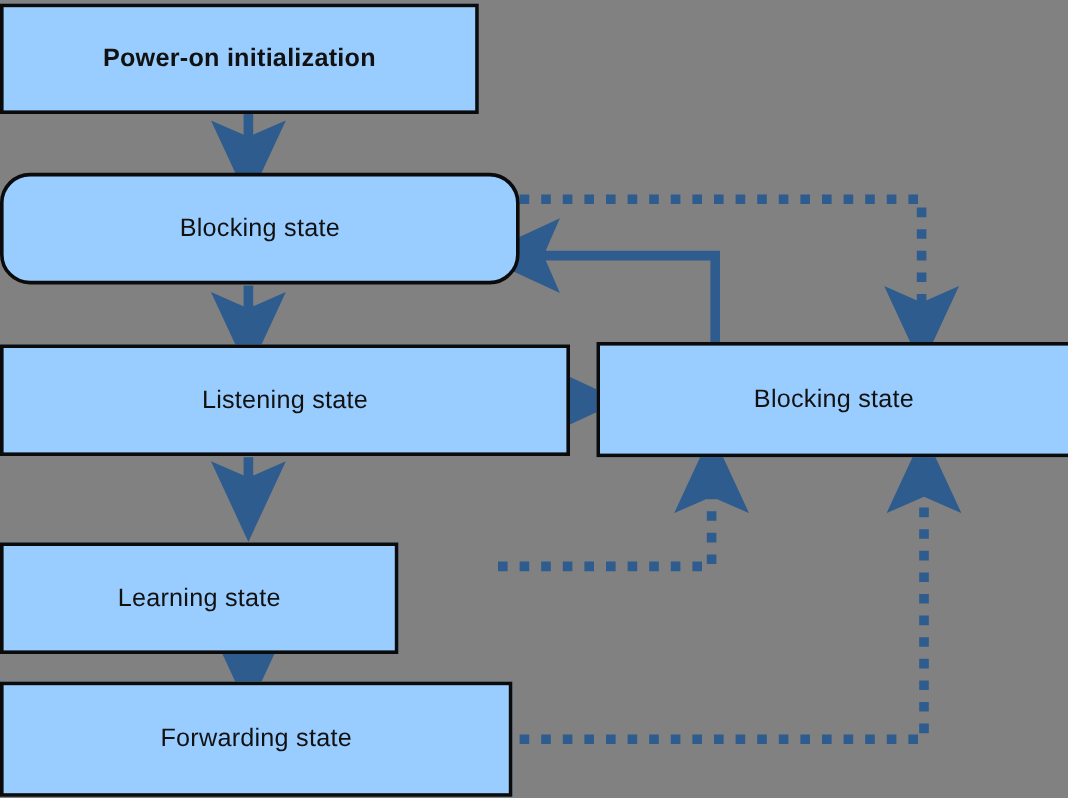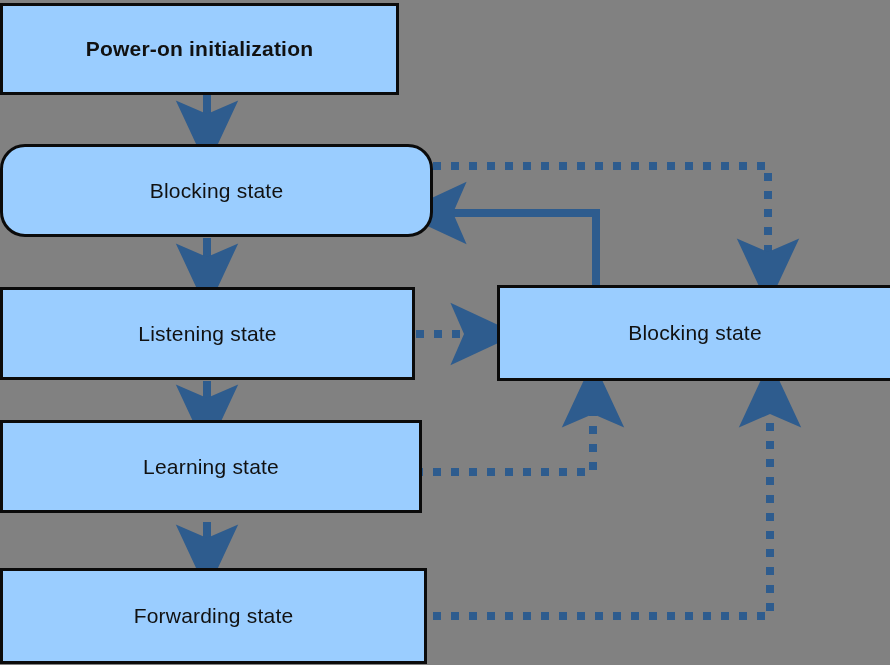--- a/index.html
+++ b/index.html
@@ -96,25 +96,25 @@
   </svg>
 
   <div class="state-box" style="left:0px; top:3px; width:399px; height:92px;">
     <span class="state-label bold">Power-on initialization</span>
   </div>
 
   <div class="state-box" style="left:0px; top:144px; width:433px; height:93px;border-radius:25px;">
     <span class="state-label">Blocking state</span>
   </div>
 
-  <div class="state-box" style="left:0px; top:287px; width:415px; height:93px;">
+  <div class="state-box" style="left:0px; top:287px; width:475px; height:93px;">
     <span class="state-label">Listening state</span>
   </div>
 
-  <div class="state-box" style="left:0px; top:420px; width:422px; height:93px;">
+  <div class="state-box" style="left:0px; top:452px; width:332px; height:93px;">
     <span class="state-label">Learning state</span>
   </div>
 
   <div class="state-box" style="left:0px; top:568px; width:427px; height:96px;">
     <span class="state-label">Forwarding state</span>
   </div>
 
   <div class="state-box" style="left:497px; top:285px; width:396px; height:96px;">
     <span class="state-label">Blocking state</span>
   </div>

